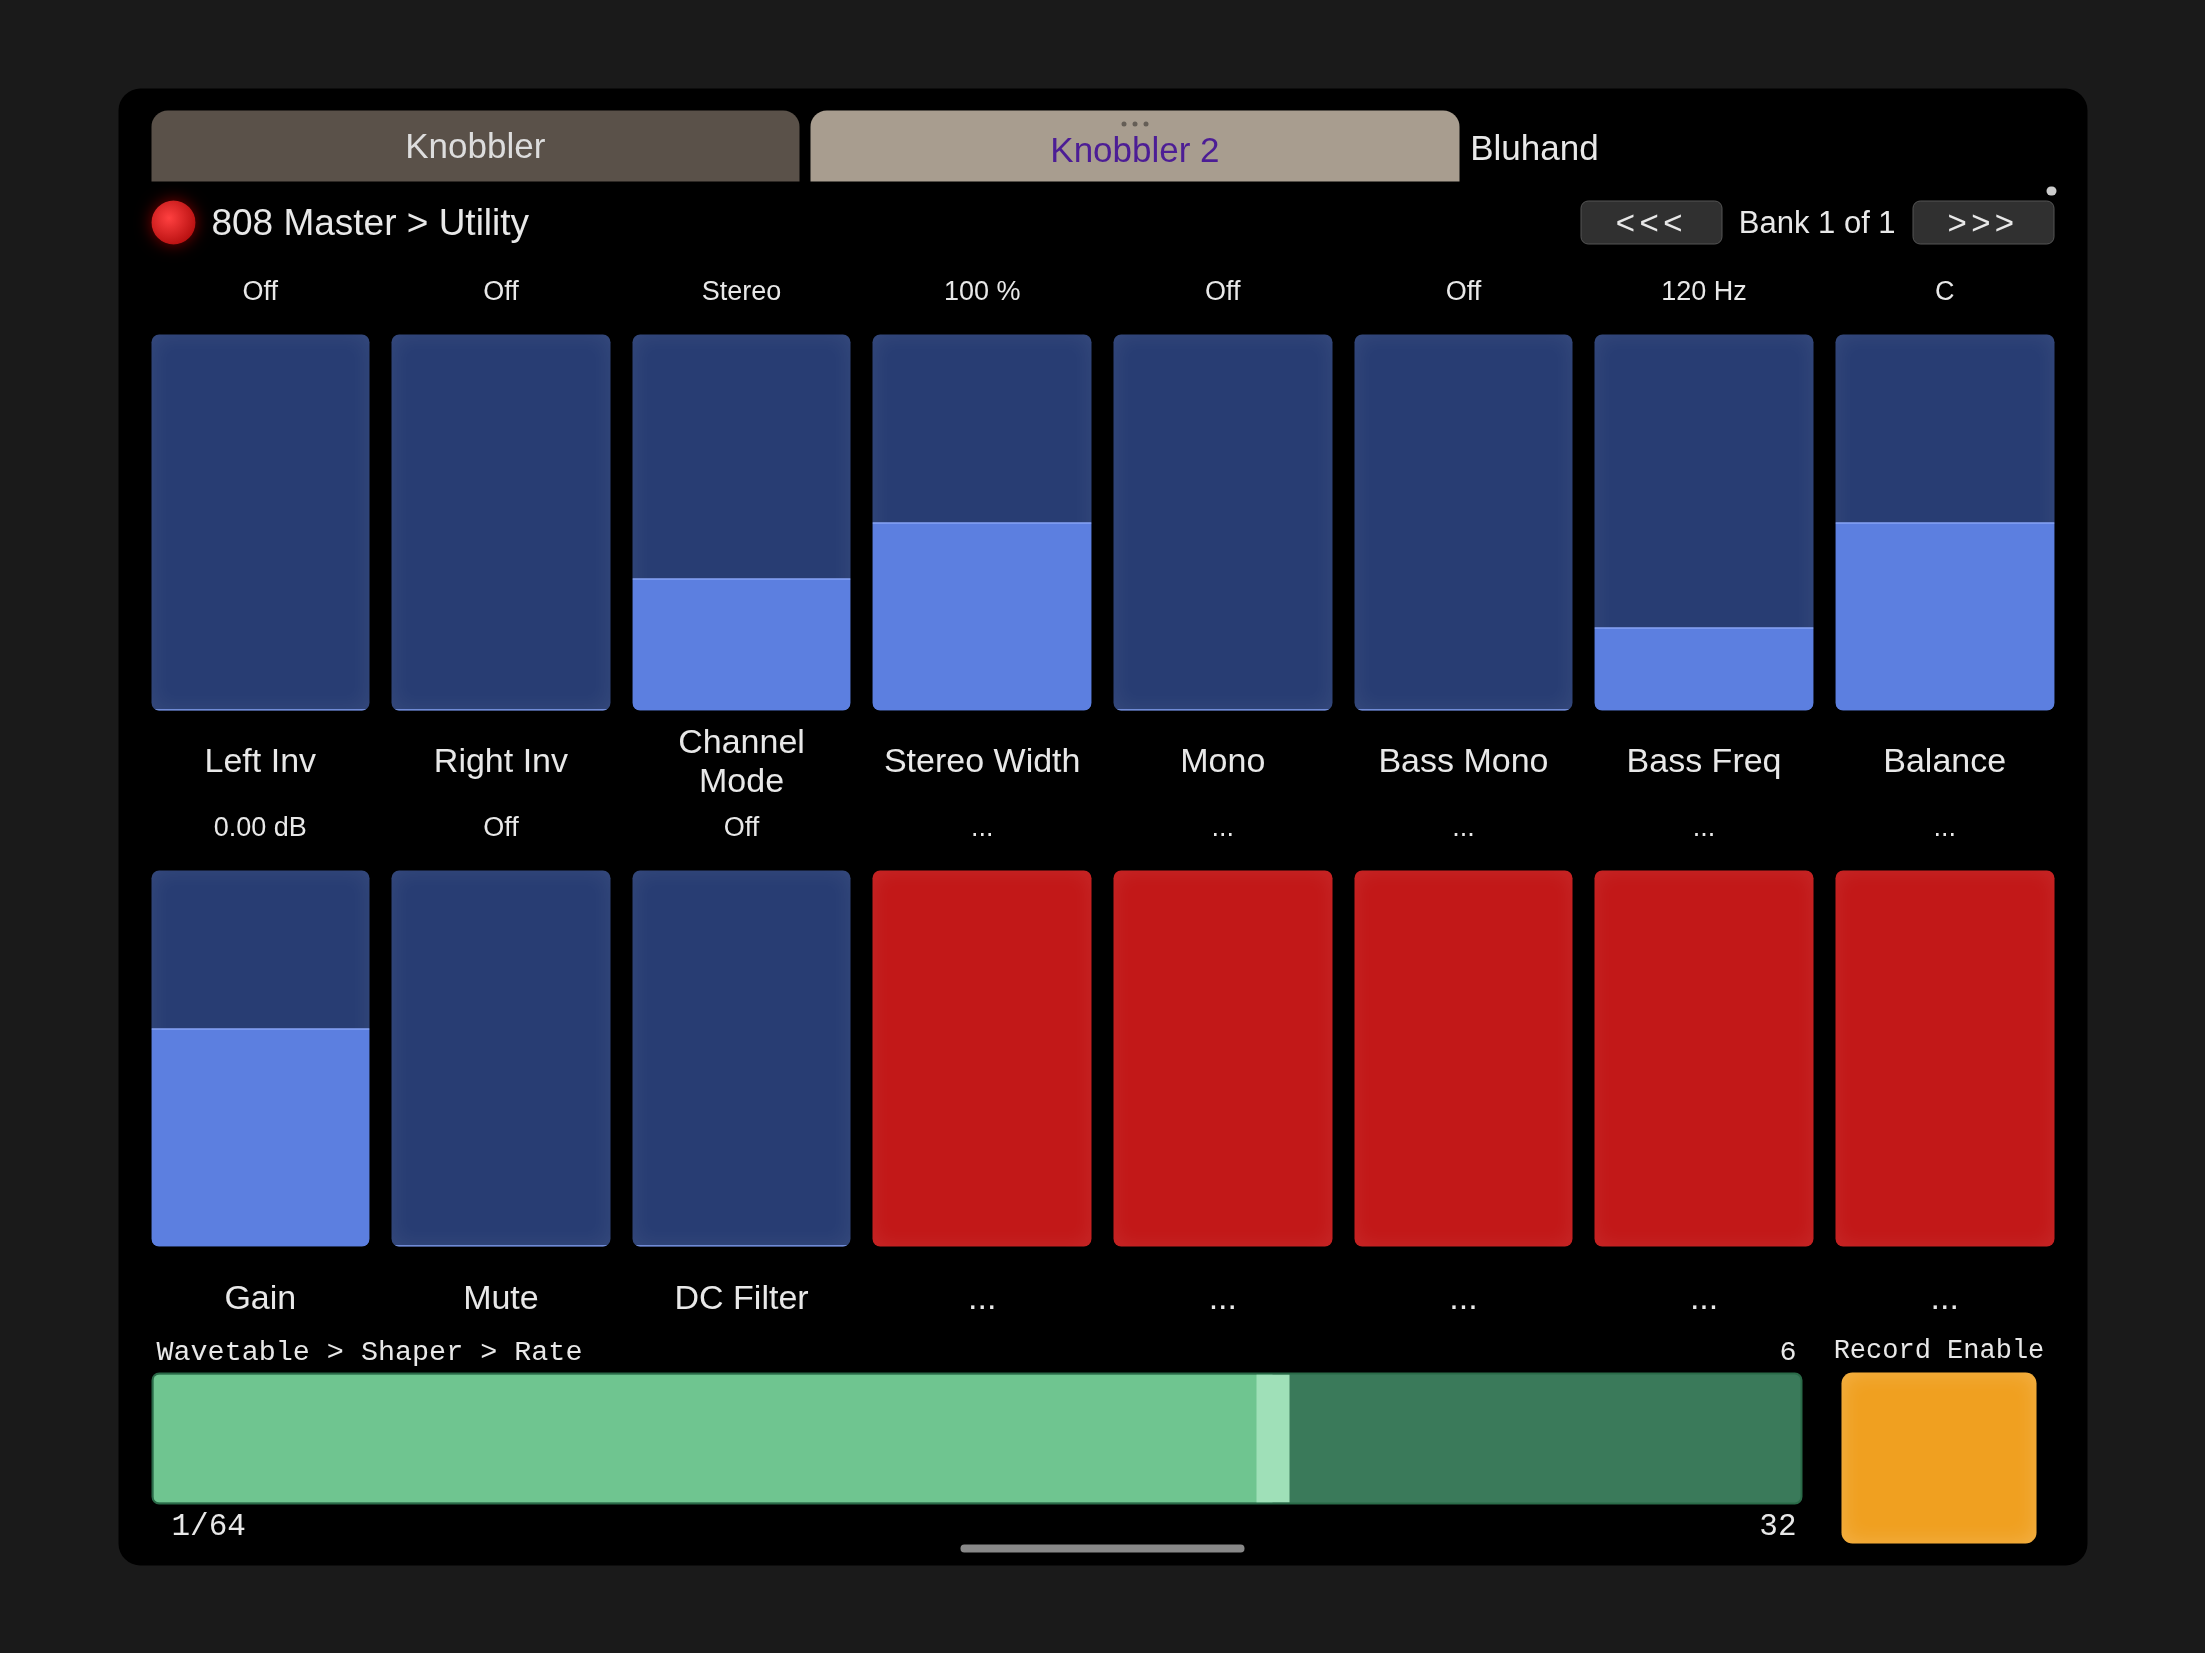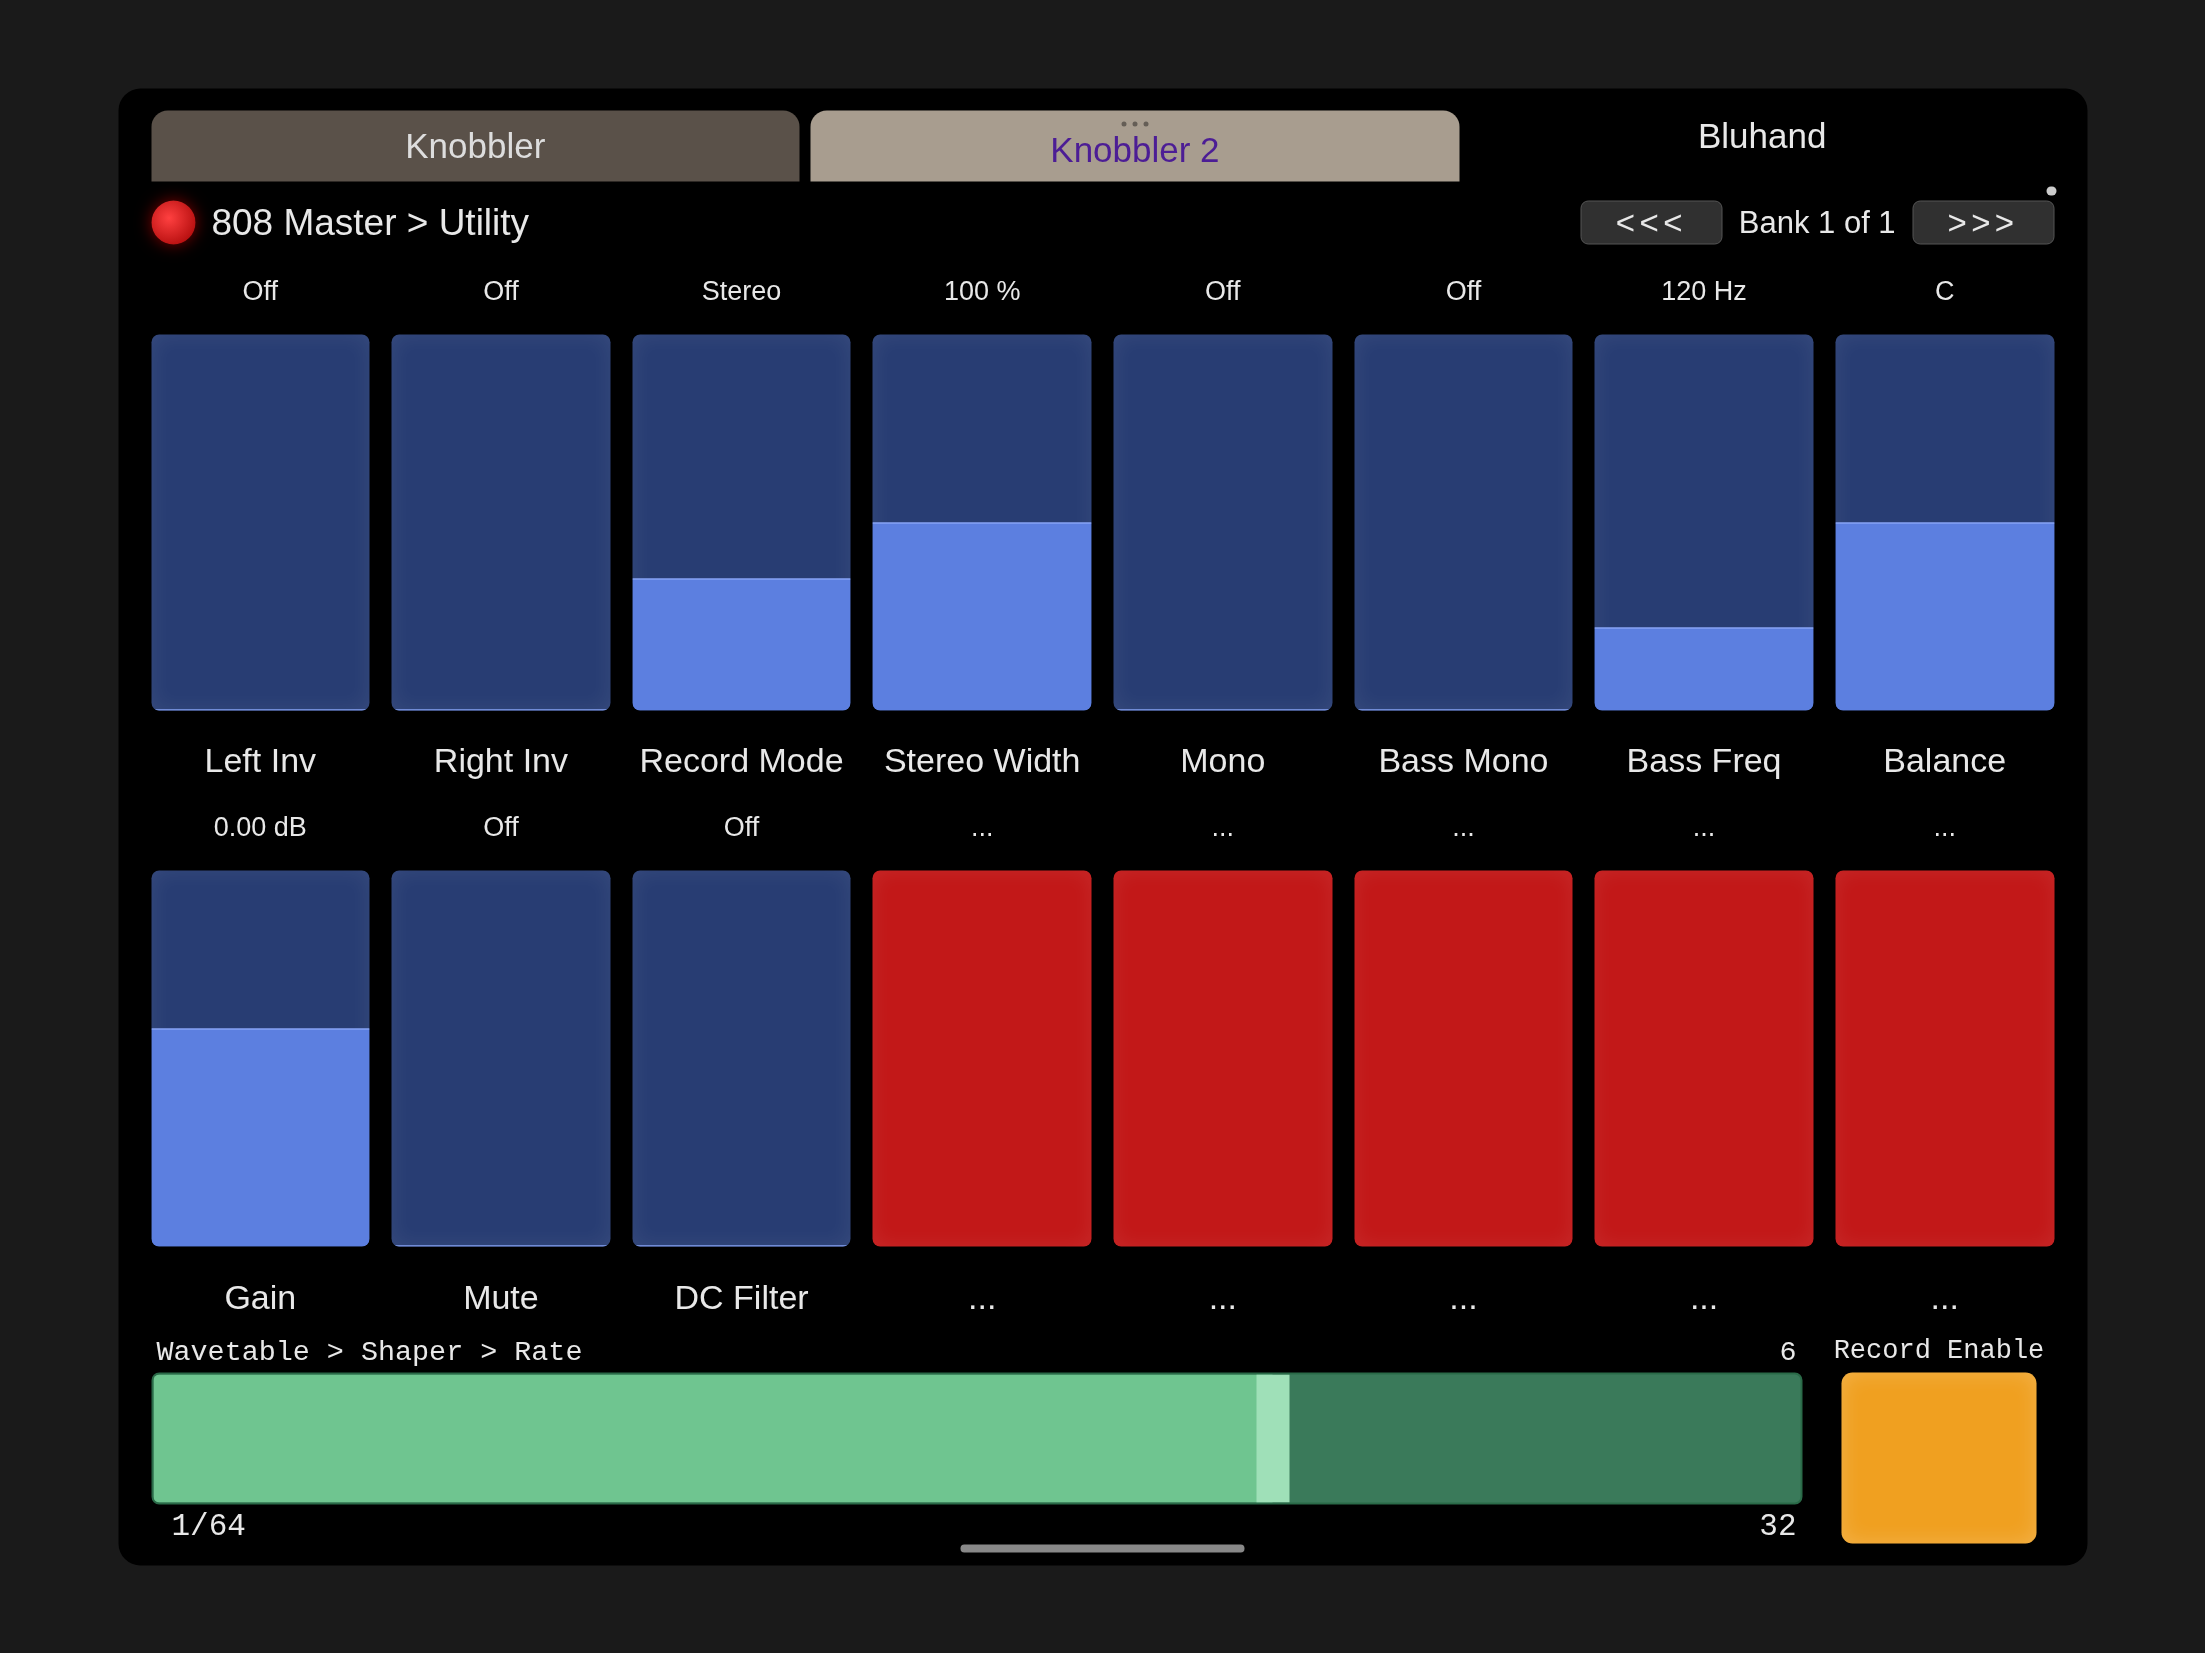--- a/index.html
+++ b/index.html
@@ -51,21 +51,21 @@
     align-items: center;
     justify-content: center;
     border-radius: 16.4px 16.4px 0 0;
     font-size: 35px;
     font-weight: 500;
   }
   .tab-active { background: var(--tab-active); color: #4c1d95; }
   .tab-inactive { background: var(--tab-inactive); color: #ddd; }
   .tab .drag-dots { display: flex; gap: 5.5px; margin-bottom: 3.3px; }
   .tab .drag-dots span { width: 5.5px; height: 5.5px; border-radius: 50%; background: rgba(0,0,0,.4); display: inline-block; }
-  .tab-right { flex: 0.9; background: transparent; color: var(--text); justify-content: center; flex-direction: row; align-items: flex-start; padding-top: 5.5px; }
+  .tab-right { flex: 0.9; background: transparent; color: var(--text); justify-content: flex-start; flex-direction: row; align-items: flex-start; padding-top: 5.5px; margin-top: 12px; }
   
   .header {
     display: flex;
     align-items: center;
     justify-content: space-between;
     height: 60px;
   }
   .header-left { display: flex; align-items: center; gap: 16.4px; }
   .rec-dot {
     width: 44px; height: 44px; border-radius: 50%;
@@ -250,21 +250,21 @@
         <div class="slider-body blue">
           <div class="slider-fill" style="height: 0%;"></div>
         </div>
         <div class="slider-name">Right Inv</div>
       </div>
       <div class="slider">
         <div class="slider-value">Stereo</div>
         <div class="slider-body blue">
           <div class="slider-fill" style="height: 35%;"></div>
         </div>
-        <div class="slider-name">Record Mode</div>
+        <div class="slider-name">Channel Mode</div>
       </div>
       <div class="slider">
         <div class="slider-value">100 %</div>
         <div class="slider-body blue">
           <div class="slider-fill" style="height: 50%;"></div>
         </div>
         <div class="slider-name">Stereo Width</div>
       </div>
       <div class="slider">
         <div class="slider-value">Off</div>

